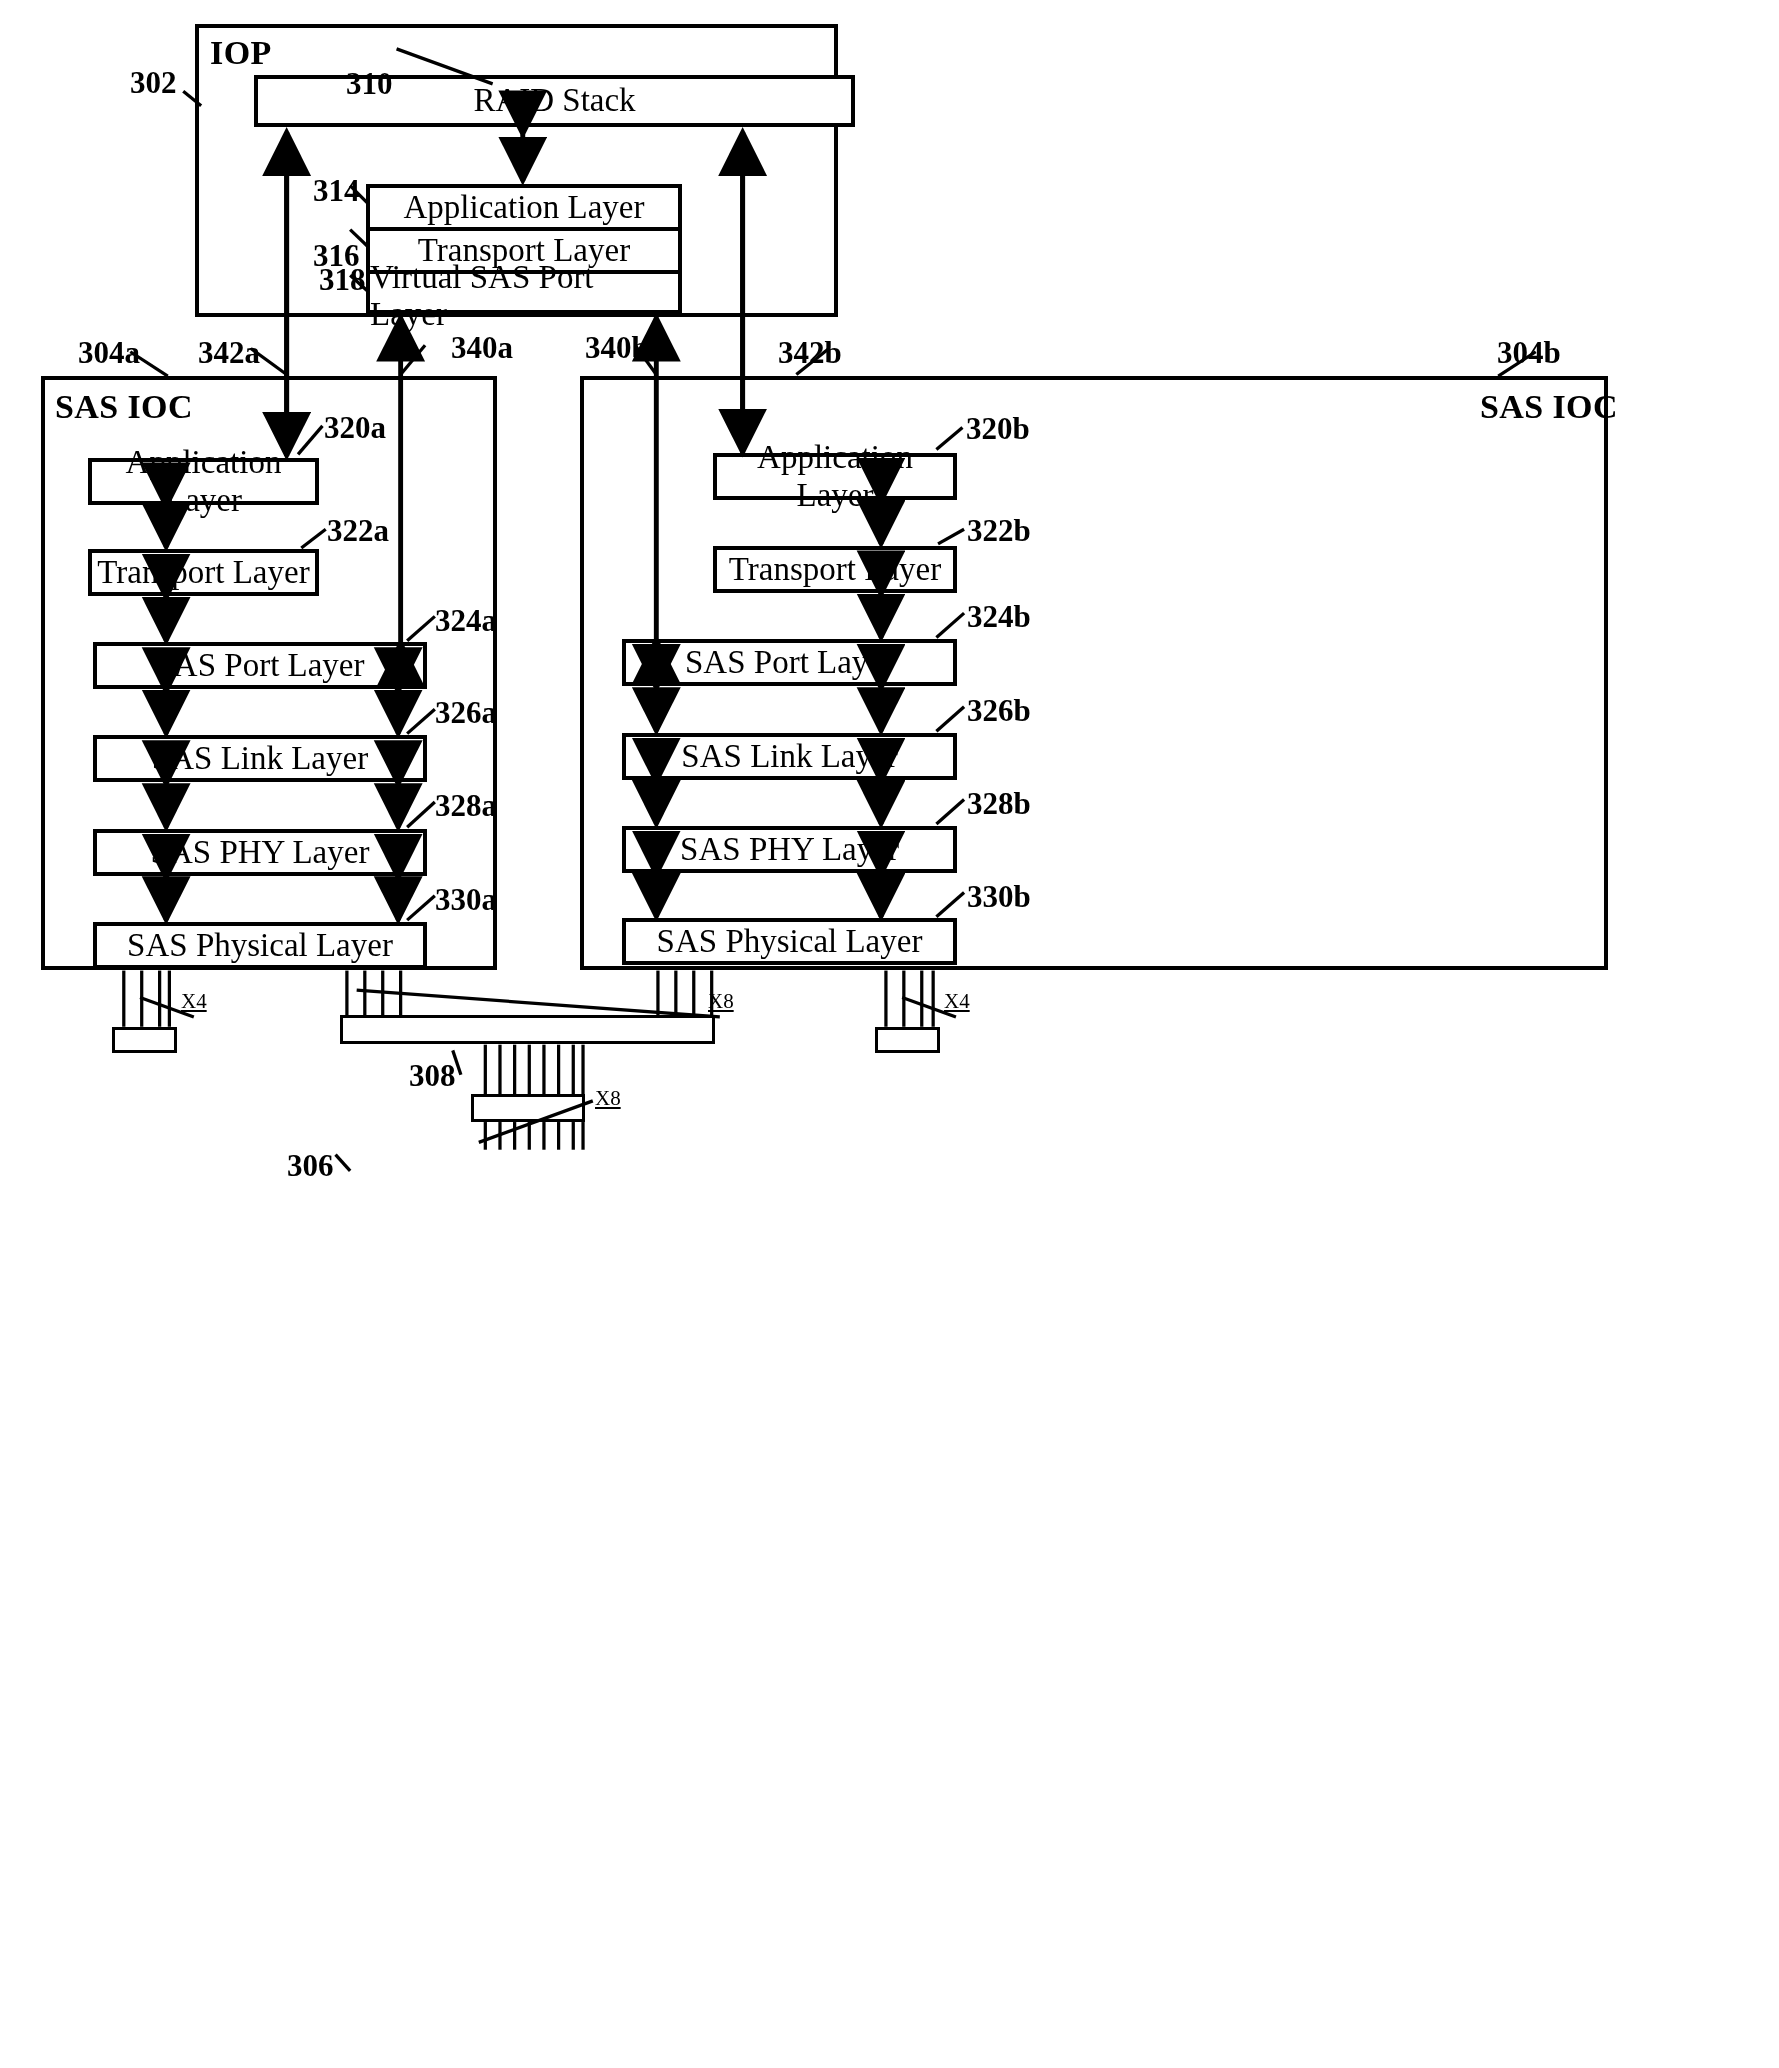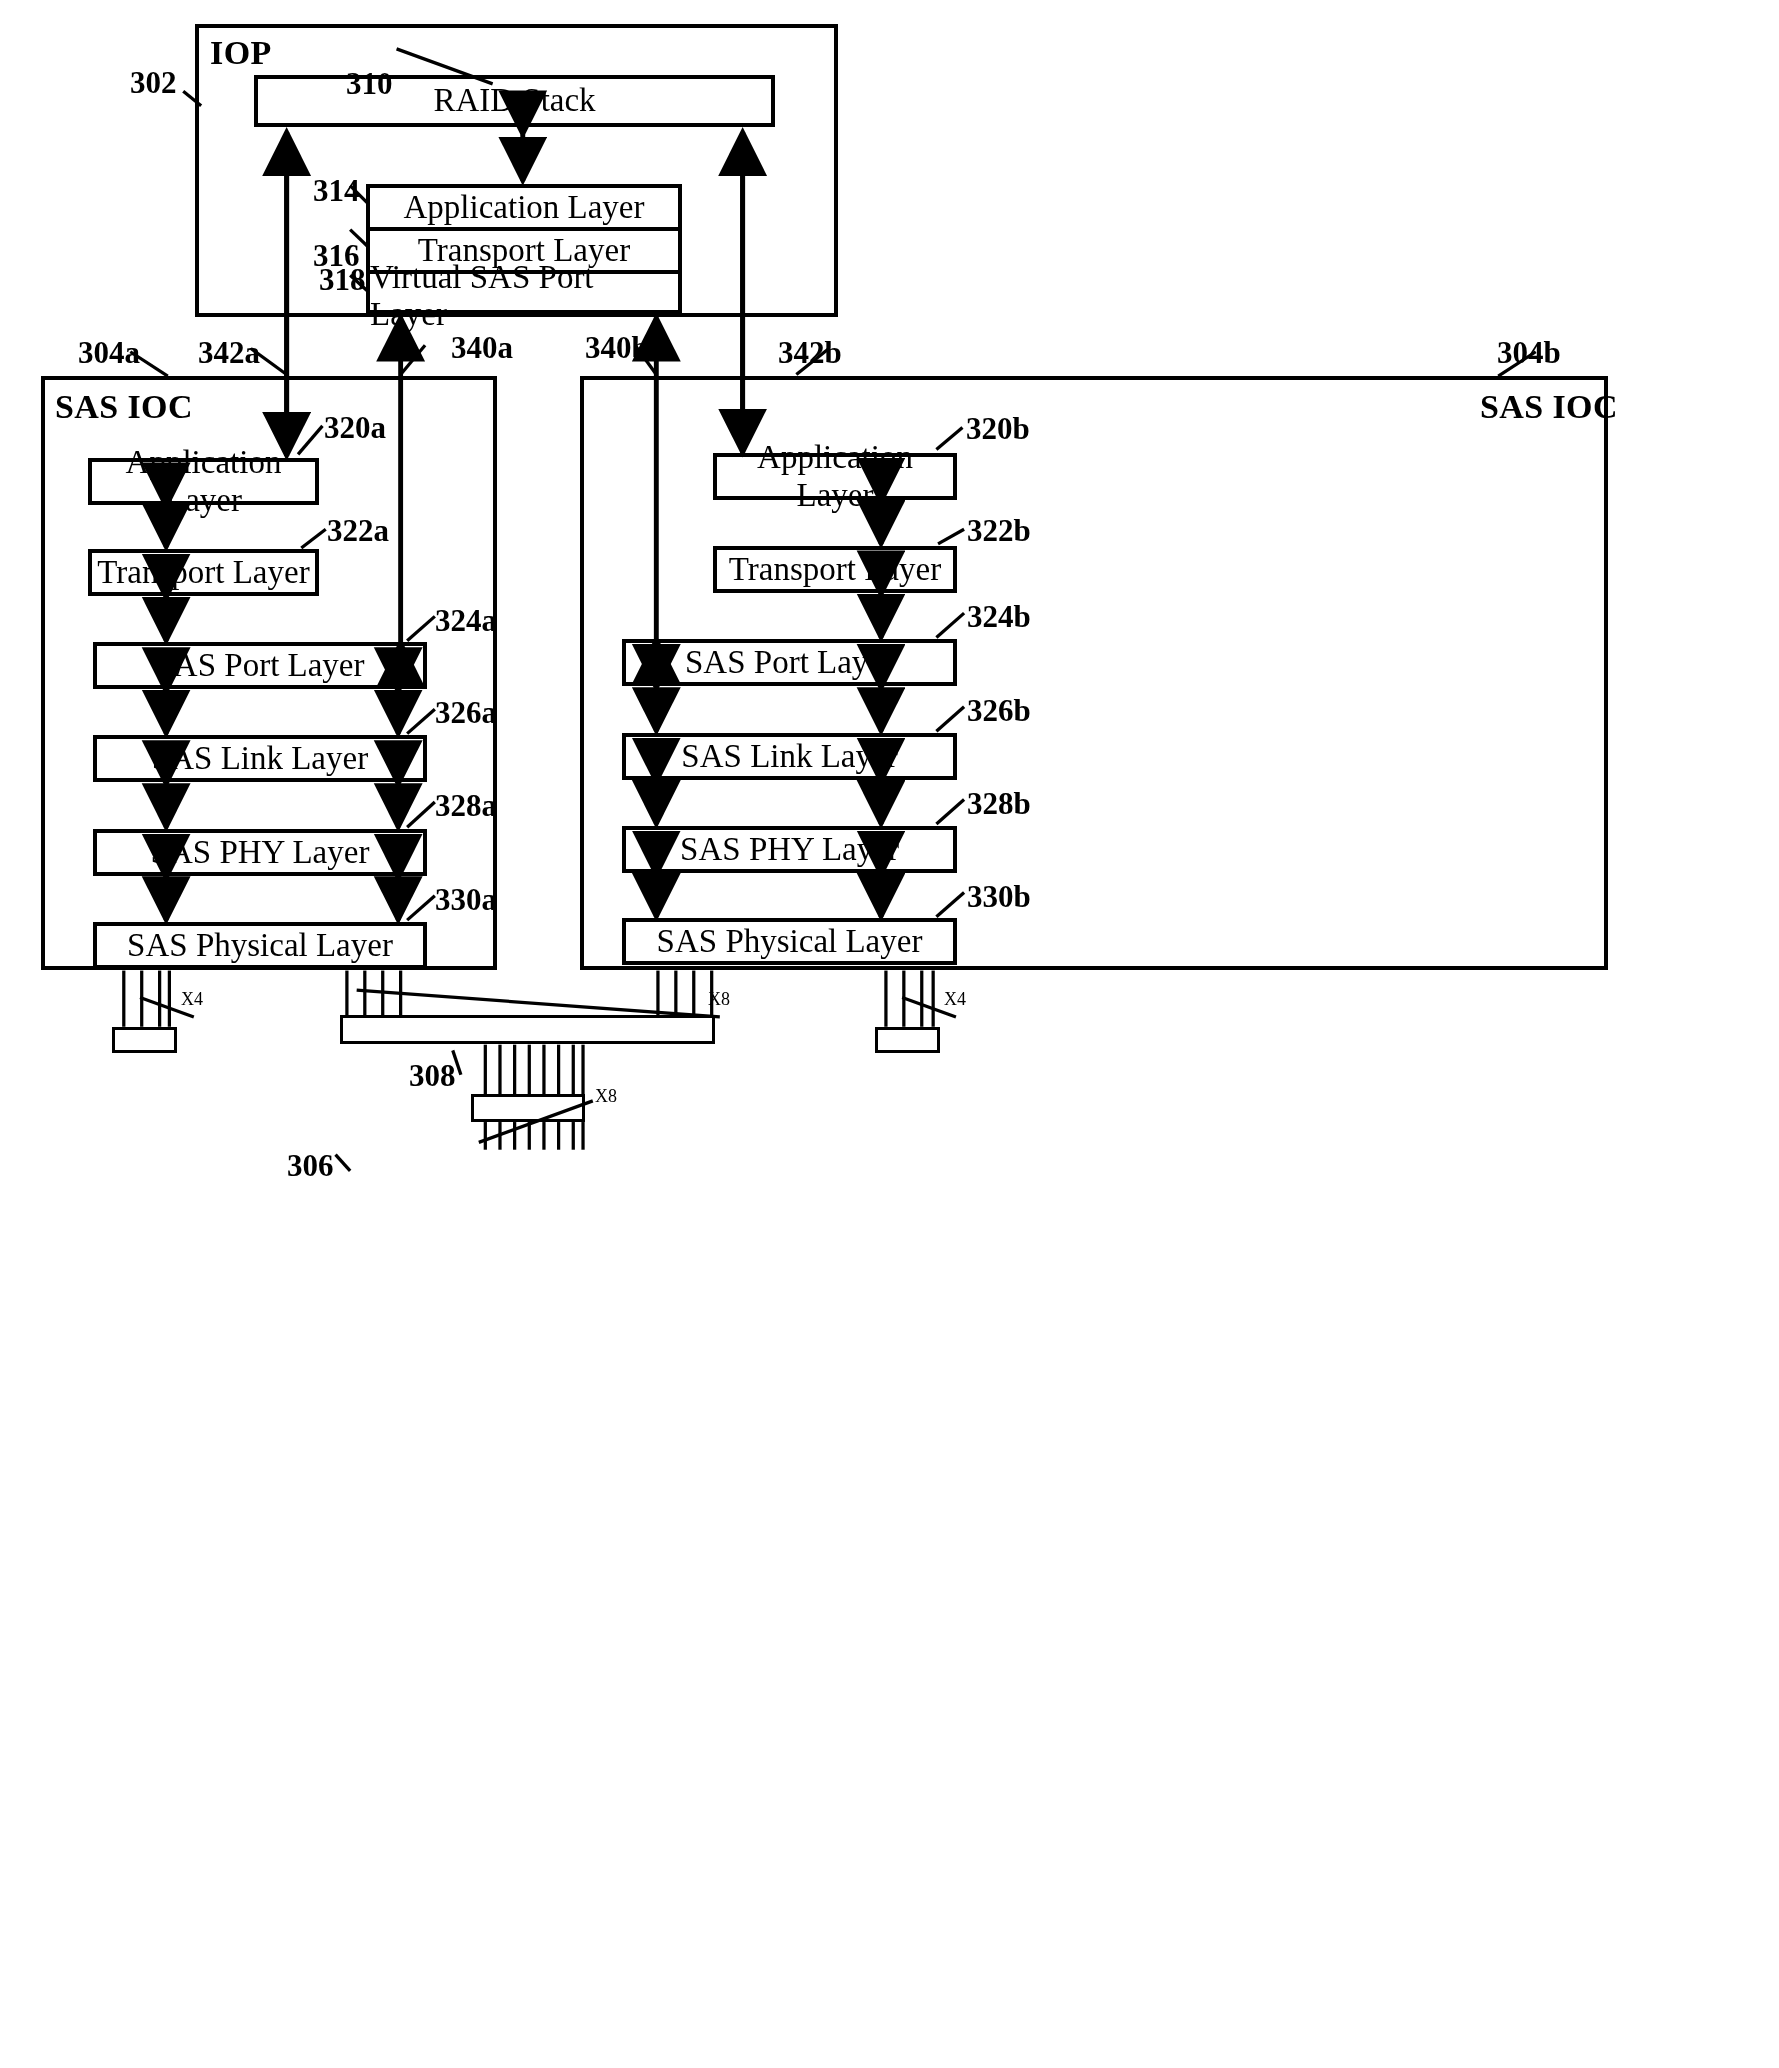--- a/index.html
+++ b/index.html
@@ -79,40 +79,41 @@
 
   
   .ref {
     position: absolute;
     font-weight: bold;
     font-size: 31px;
     white-space: nowrap;
   }
   .ref.small {
     font-weight: normal;
-    font-size: 18px;
+    font-size: 21px;
+    text-decoration: underline;
   }
 
   .conn-block {
     position: absolute;
     box-sizing: border-box;
     border: 3.3px solid #000;
     background: #fff;
   }
 </style>
 </head>
 <body>
 
 <div id="canvas">
 
   <div class="container" style="left:195px; top:24.4px; width:643px; height:293px;"></div>
   <div class="container-title" style="left:210px; top:34px;">IOP</div>
   <div class="ref" style="left:130px; top:65px;">302</div>
 
-  <div class="box layer-box" style="left:254px; top:75px; width:521px; height:52px;">RAID Stack</div>
+  <div class="box layer-box" style="left:254px; top:75px; width:601px; height:52px;">RAID Stack</div>
   <div class="ref" style="left:346px; top:34px;margin-top:32px;">310</div>
 
   <div class="stack" style="left:366px; top:184px; width:316px; height:130px;">
     <div class="row" style="height:43px;">Application Layer</div>
     <div class="row" style="height:43px;">Transport Layer</div>
     <div class="row" style="height:44px;">Virtual SAS Port Layer</div>
   </div>
   <div class="ref" style="left:313px; top:173px;">314</div>
   <div class="ref" style="left:313px; top:210px;margin-top:28px;">316</div>
   <div class="ref" style="left:319px; top:262px;">318</div>

